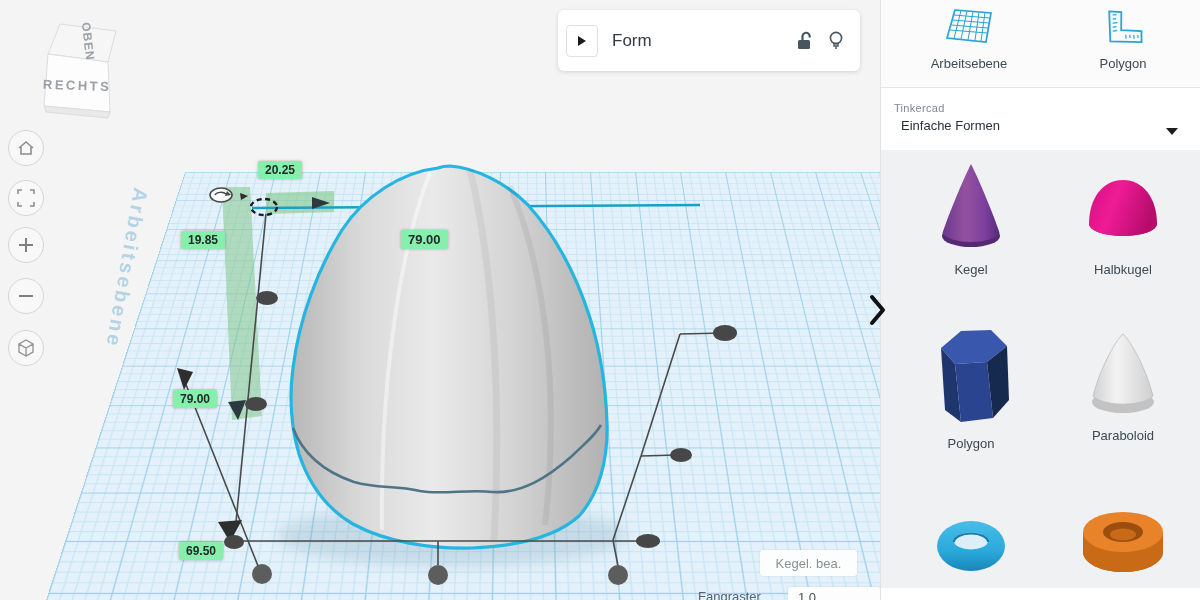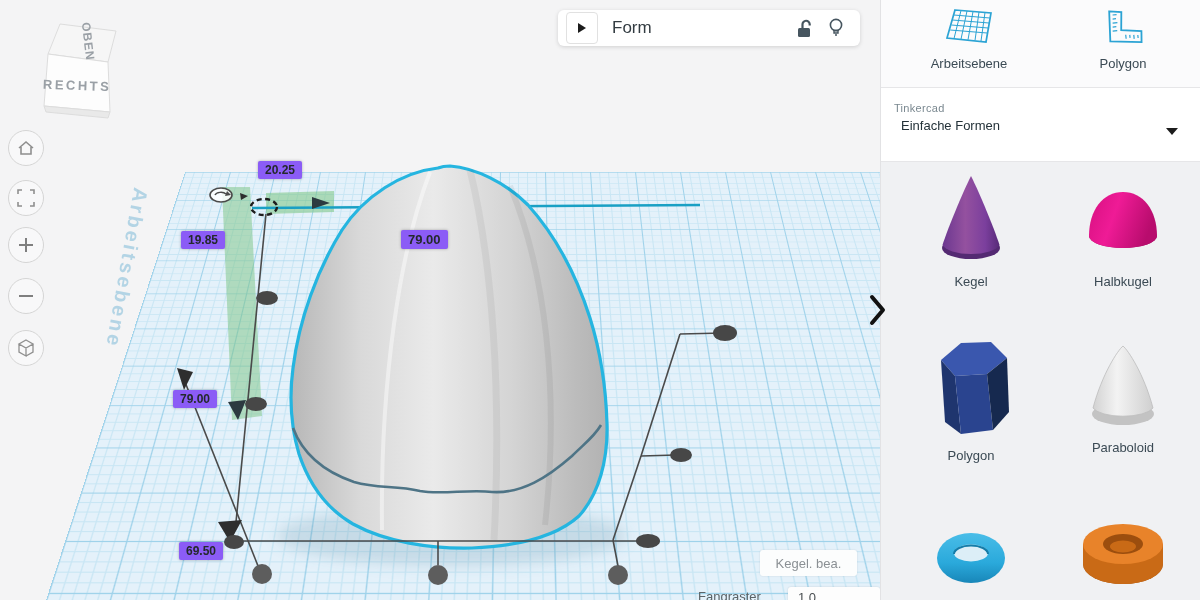--- a/index.html
+++ b/index.html
@@ -22,34 +22,34 @@
              linear-gradient(#c9e6f4 1px, transparent 1px),
              linear-gradient(90deg, #c9e6f4 1px, transparent 1px);
            background-size:45px 45px,45px 45px,9px 9px,9px 9px; }
 
   .watermark { position:absolute; left:152px; top:190px; transform-origin:0 0;
                transform:rotate(100deg); font-size:20px; font-weight:bold;
                letter-spacing:3px; color:rgba(125,185,215,.55); white-space:nowrap; }
 
   svg.overlay { position:absolute; inset:0; width:880px; height:600px; }
 
-  .dim-label { position:absolute; background:#8b5cf6; color:#24292c; font-size:12px;
+  .dim-label { position:absolute; background:#86efac; color:#24292c; font-size:12px;
                font-weight:bold; padding:2px 7px; border-radius:2px;
                box-shadow:0 0 3px rgba(0,0,0,.3); white-space:nowrap; }
 
   
   .viewcube { position:absolute; left:34px; top:18px; }
 
   
   .navbtn { position:absolute; left:8px; width:36px; height:36px; border-radius:50%;
             border:1.5px solid #d4d4d4; background:rgba(252,252,252,.55);
             display:flex; align-items:center; justify-content:center; }
 
   
-  .form-panel { position:absolute; left:558px; top:10px; width:302px; height:36px;
+  .form-panel { position:absolute; left:558px; top:10px; width:302px; height:61px;
                 background:#fff; border-radius:6px; box-shadow:0 1px 4px rgba(0,0,0,.15);
                 display:flex; align-items:center; }
   .collapse-btn { width:32px; height:32px; margin-left:8px; border:1px solid #e1e1e1;
                   border-radius:4px; background:#fff; display:flex; align-items:center;
                   justify-content:center; }
   .tri-right { width:0; height:0; border-left:8px solid #1c1c1c;
                border-top:5px solid transparent; border-bottom:5px solid transparent; }
   .form-title { font-size:17px; color:#333c42; margin-left:14px; flex:1; }
   .form-icons { display:flex; gap:14px; margin-right:16px; align-items:center; }
 
@@ -70,21 +70,21 @@
   .tool-btn { position:absolute; top:6px; width:120px; text-align:center; }
   .tool-label { font-size:13px; color:#3b4a54; margin-top:2px; }
   .lib-row { position:absolute; left:0; top:88px; width:100%; height:74px; background:#fff;
              border-bottom:1px solid #e6e6e8; }
   .lib-brand { position:absolute; left:13px; top:14px; font-size:11px; color:#7a8890;
                letter-spacing:.3px; }
   .lib-selected { position:absolute; left:20px; top:30px; font-size:13px; color:#243239; }
   .caret-down { position:absolute; right:22px; top:40px; width:0; height:0;
                 border-left:6px solid transparent; border-right:6px solid transparent;
                 border-top:7px solid #1c1c1c; }
-  .shapes-area { position:absolute; left:0; top:162px; width:100%; height:438px;
+  .shapes-area { position:absolute; left:0; top:150px; width:100%; height:438px;
                  background:#f0f1f3; overflow:hidden; }
   .shape-item { position:absolute; width:140px; text-align:center; }
   .shape-label { font-size:13px; color:#3b4a54; margin-top:6px; }
 
   .chevron { position:absolute; left:864px; top:292px; width:26px; height:36px; }
 </style>
 </head>
 <body>
 
 <div class="app">

